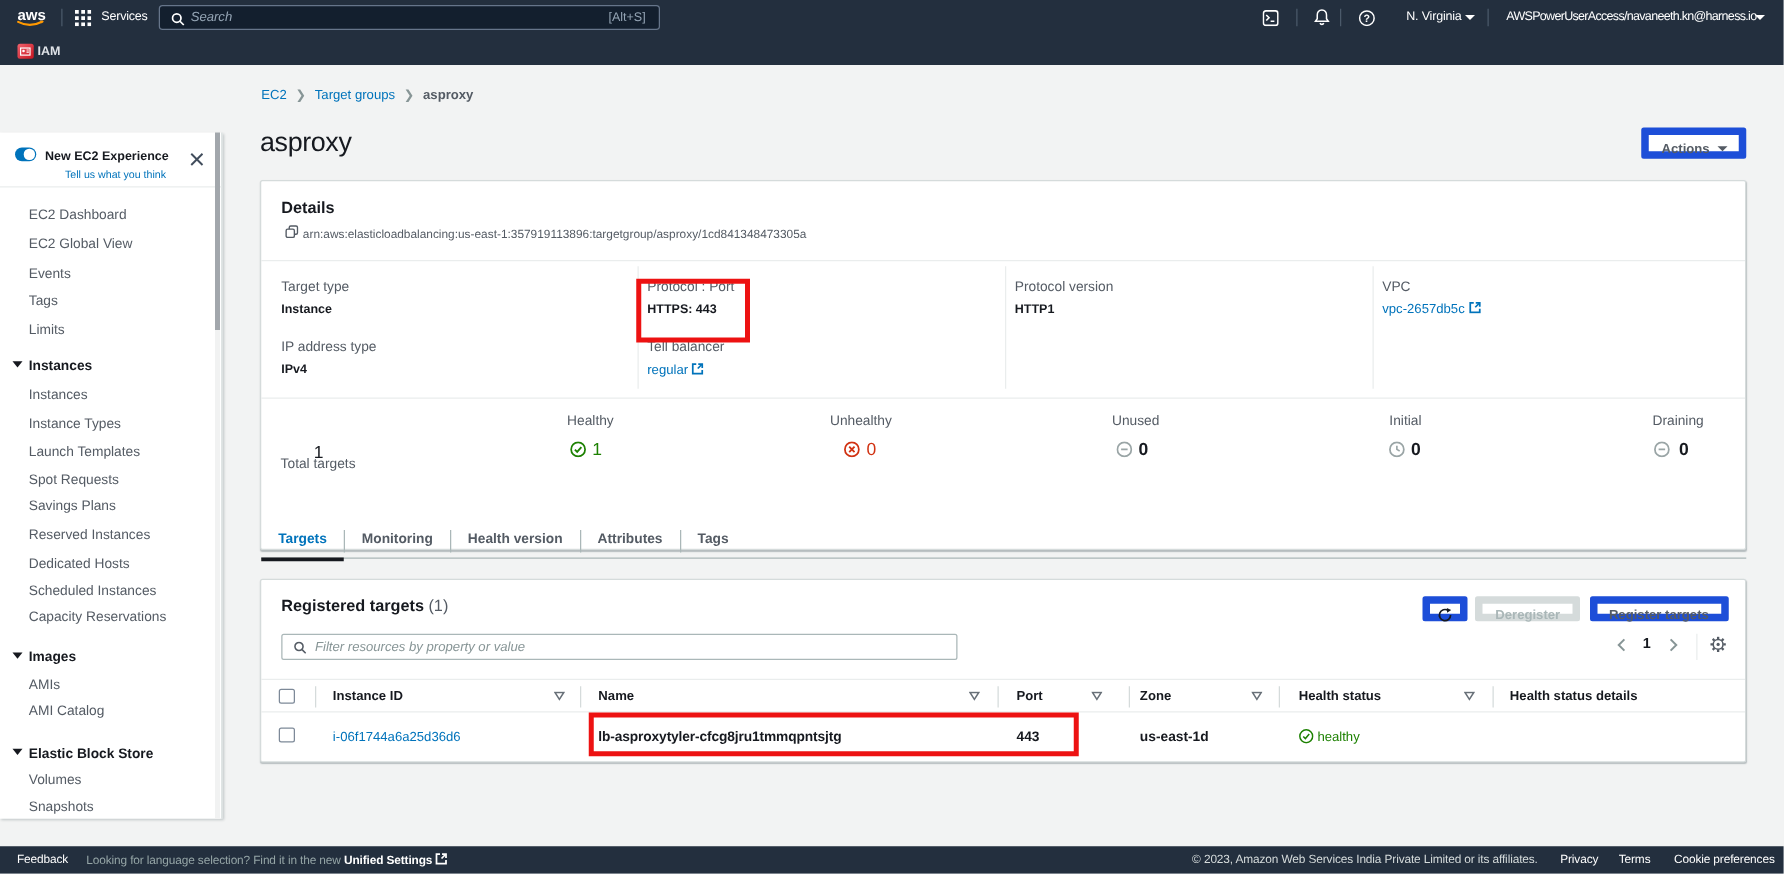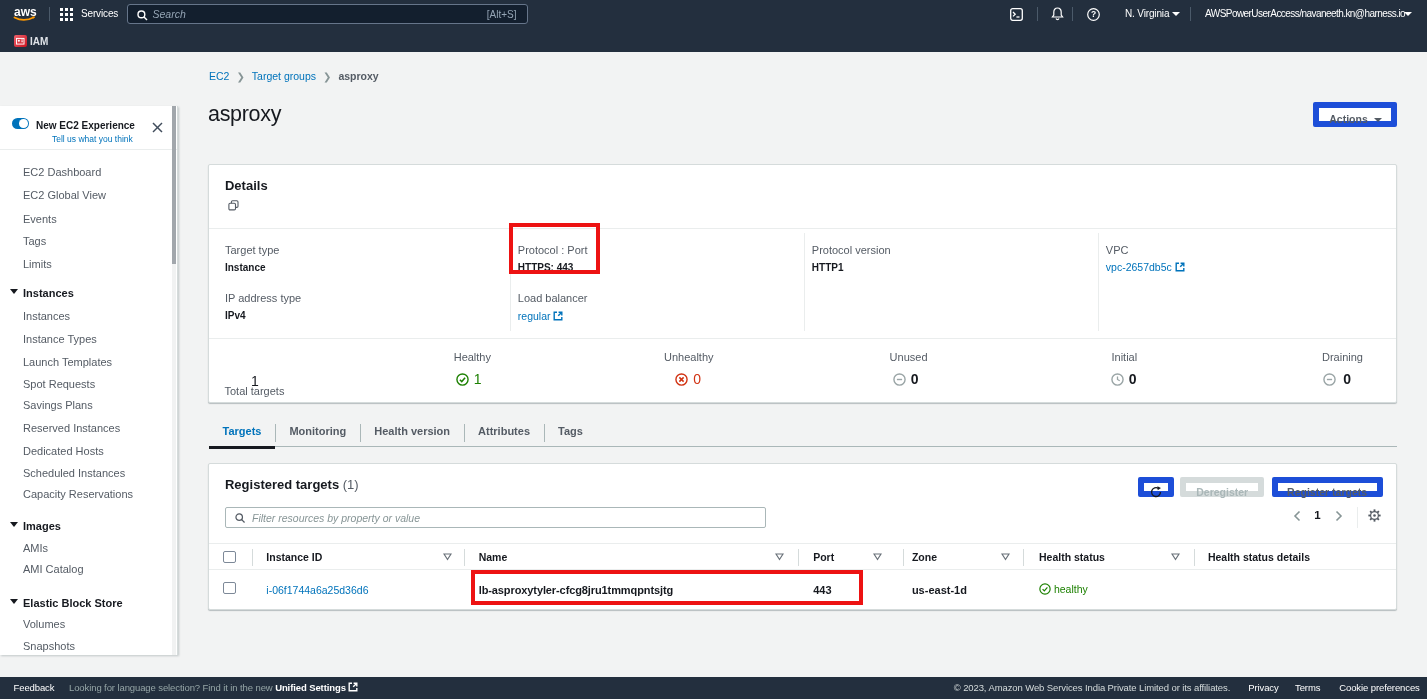--- a/index.html
+++ b/index.html
@@ -145,37 +145,38 @@
   <div class="sb-hdr" style="top:490.8px">Elastic Block Store</div>
   <div class="sb-item" style="top:512.2px">Volumes</div>
   <div class="sb-item" style="top:533.7px">Snapshots</div>
   <div class="abs" style="right:1px;top:0;width:4px;height:549px;background:#f1f2f2;"></div>
   <div class="abs" style="right:1px;top:0;width:4px;height:158px;background:#a2a7ac;"></div>
 </div>
 <div class="content">
   <div class="bc"><a>EC2</a><span class="sep">❯</span><a>Target groups</a><span class="sep">❯</span><span style="font-weight:bold;color:#545b64">asproxy</span></div>
   <h1>asproxy</h1>
   <div class="btn abs" style="left:1135.4px;top:50px;width:84px;height:24.5px;line-height:23px;">Actions&nbsp;&nbsp;<span style="display:inline-block;width:0;height:0;border-left:4px solid transparent;border-right:4px solid transparent;border-top:4.5px solid #545b64;vertical-align:1px;"></span></div>
-  <div class="card" style="left:30.3px;top:112px;width:1189px;height:239px;">
+  <div class="card" style="left:30.3px;top:92px;width:1189px;height:296px;">
     <div class="abs" style="left:15.7px;top:13px;font-size:13px;font-weight:bold;color:#16191f;">Details</div>
     <svg class="abs" style="left:18.5px;top:35px" width="11" height="11" viewBox="0 0 11 11">
           <rect x="3.4" y="0.8" width="6.6" height="6.6" rx="1.2" stroke="#545b64" stroke-width="1.1" fill="none"></rect>
           <rect x="0.9" y="3.3" width="6.6" height="6.6" rx="1.2" fill="#fff" stroke="#545b64" stroke-width="1.1"></rect>
         </svg>
+    <div class="abs" style="left:33px;top:36.5px;font-size:9.5px;color:#545b64;">arn:aws:elasticloadbalancing:us-east-1:357919113896:targetgroup/asproxy/1cd841348473305a</div>
     <div class="hline" style="top:63.3px;"></div>
     <div class="vline" style="left:300.7px;top:68px;height:98px;"></div>
     <div class="vline" style="left:594.4px;top:68px;height:98px;"></div>
     <div class="vline" style="left:888.7px;top:68px;height:98px;"></div>
     <div class="lbl" style="left:15.7px;top:78.5px;">Target type</div>
     <div class="val" style="left:15.7px;top:96.5px;">Instance</div>
     <div class="lbl" style="left:15.7px;top:127.3px;">IP address type</div>
     <div class="val" style="left:15.7px;top:144.7px;">IPv4</div>
     <div class="lbl" style="left:308.5px;top:78.5px;">Protocol : Port</div>
     <div class="val" style="left:308.5px;top:96.5px;">HTTPS: 443</div>
-    <div class="lbl" style="left:308.5px;top:127.3px;">Load balancer</div>
+    <div class="lbl" style="left:308.5px;top:127.3px;">Tell balancer</div>
     <div class="lnk" style="left:308.5px;top:144.7px;">regular <svg width="10" height="10" viewBox="0 0 10 10" style="vertical-align:-1px">
             <path d="M8.8 6 L8.8 8.8 L1.2 8.8 L1.2 1.2 L4 1.2" stroke="#0073bb" stroke-width="1.4" fill="none"></path>
             <path d="M5.6 1.2 L8.8 1.2 L8.8 4.4" stroke="#0073bb" stroke-width="1.4" fill="none"></path>
             <line x1="8.6" y1="1.4" x2="5.2" y2="4.8" stroke="#0073bb" stroke-width="1.4"></line>
           </svg></div>
     <div class="lbl" style="left:602.5px;top:78.5px;">Protocol version</div>
     <div class="val" style="left:602.5px;top:96.5px;">HTTP1</div>
     <div class="lbl" style="left:896.5px;top:78.5px;">VPC</div>
     <div class="lnk" style="left:896.5px;top:96px;">vpc-2657db5c <svg width="10" height="10" viewBox="0 0 10 10" style="vertical-align:-1px">
             <path d="M8.8 6 L8.8 8.8 L1.2 8.8 L1.2 1.2 L4 1.2" stroke="#0073bb" stroke-width="1.4" fill="none"></path>

